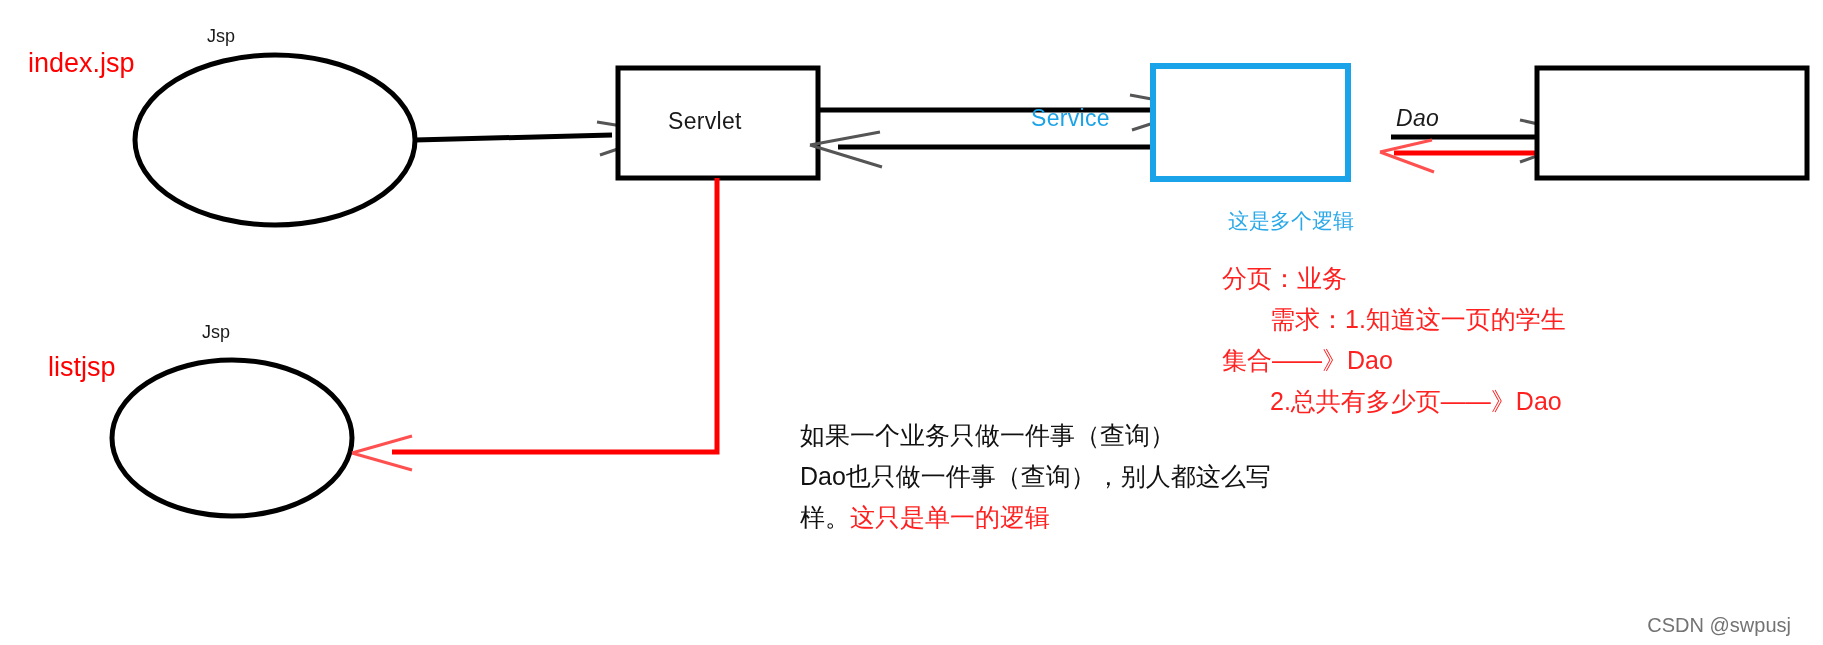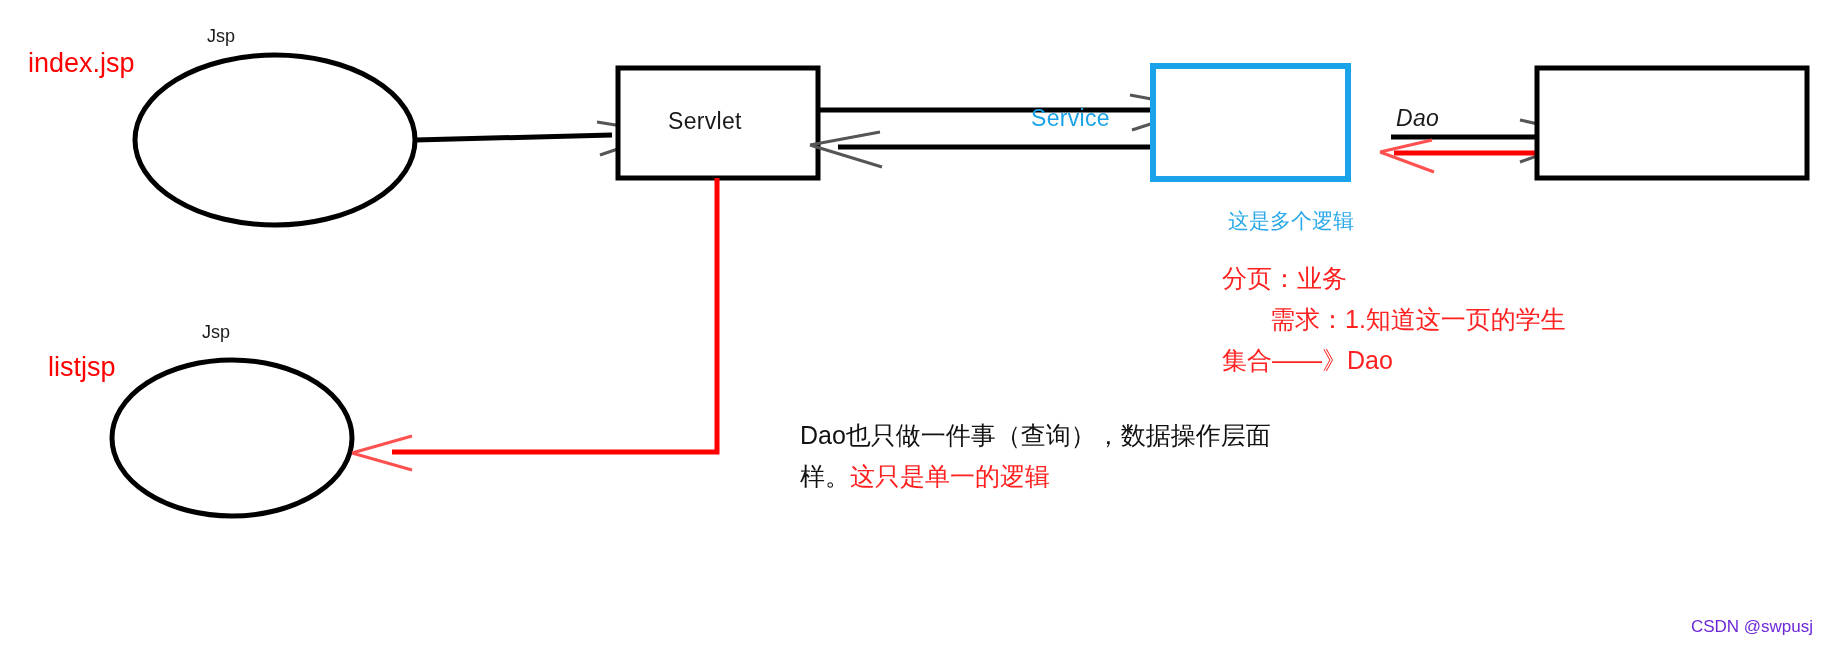--- a/index.html
+++ b/index.html
@@ -63,24 +63,24 @@
   .note-blue {
     position: absolute;
     font-size: 21px;
     line-height: 41px;
     color: #29a8e8;
     white-space: nowrap;
   }
   .indent1 { padding-left: 48px; }
   .watermark {
     position: absolute;
-    right: 10px;
+    right: 32px;
     bottom: 8px;
-    font-size: 17px;
-    color: #6d28d9;
+    font-size: 20px;
+    color: #737373;
     white-space: nowrap;
   }
 </style>
 </head>
 <body>
 
 <div id="canvas">
 
   <svg class="layer" viewBox="0 0 1823 645" xmlns="http://www.w3.org/2000/svg">
 
@@ -118,29 +118,31 @@
 
   <div class="tag-label" style="left:48px; top:352px;">listjsp</div>
   <div class="ellipse-caption" style="left:202px; top:322px;">Jsp</div>
 
   <div class="node-label" style="left:668px; top:108px;">Servlet</div>
   <div class="node-label blue" style="left:1031px; top:105px;">Service</div>
   <div class="node-label" style="left:1396px; top:105px;font-style:italic;">Dao</div>
 
 
   <div class="note" style="left:800px; top:415px;">
-    <div>Dao也只做一件事（查询），数据操作层面</div>
+    <div>如果一个业务只做一件事（查询）</div>
+    <div>Dao也只做一件事（查询），别人都这么写</div>
     <div>
       <span>样。</span><span class="red">这只是单一的逻辑</span>
     </div>
   </div>
 
   <div class="note-blue" style="left:1228px; top:200px;">这是多个逻辑</div>
 
   <div class="note-red" style="left:1222px; top:245px;margin-top:13px;">
     <div>分页：业务</div>
     <div class="indent1">需求：1.知道这一页的学生</div>
     <div>集合——》Dao</div>
+    <div class="indent1">2.总共有多少页——》Dao</div>
   </div>
 
   <div class="watermark">CSDN @swpusj</div>
 
 </div>
 
 </body></html>

